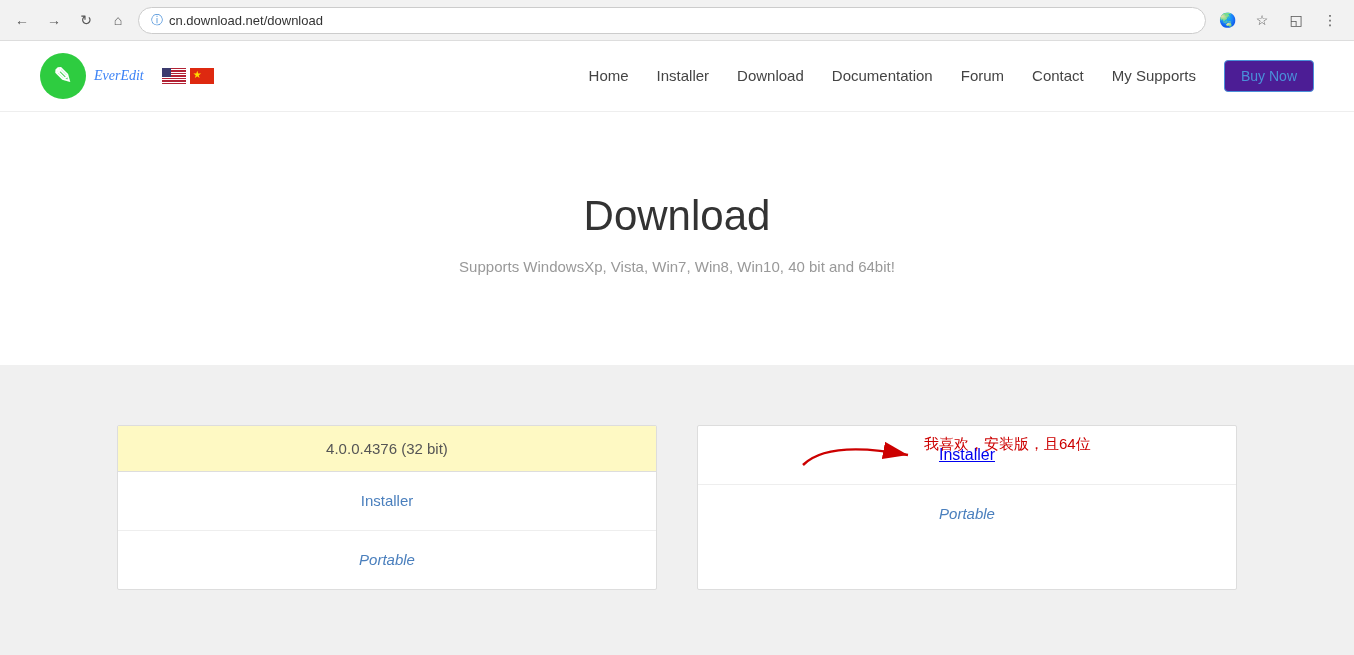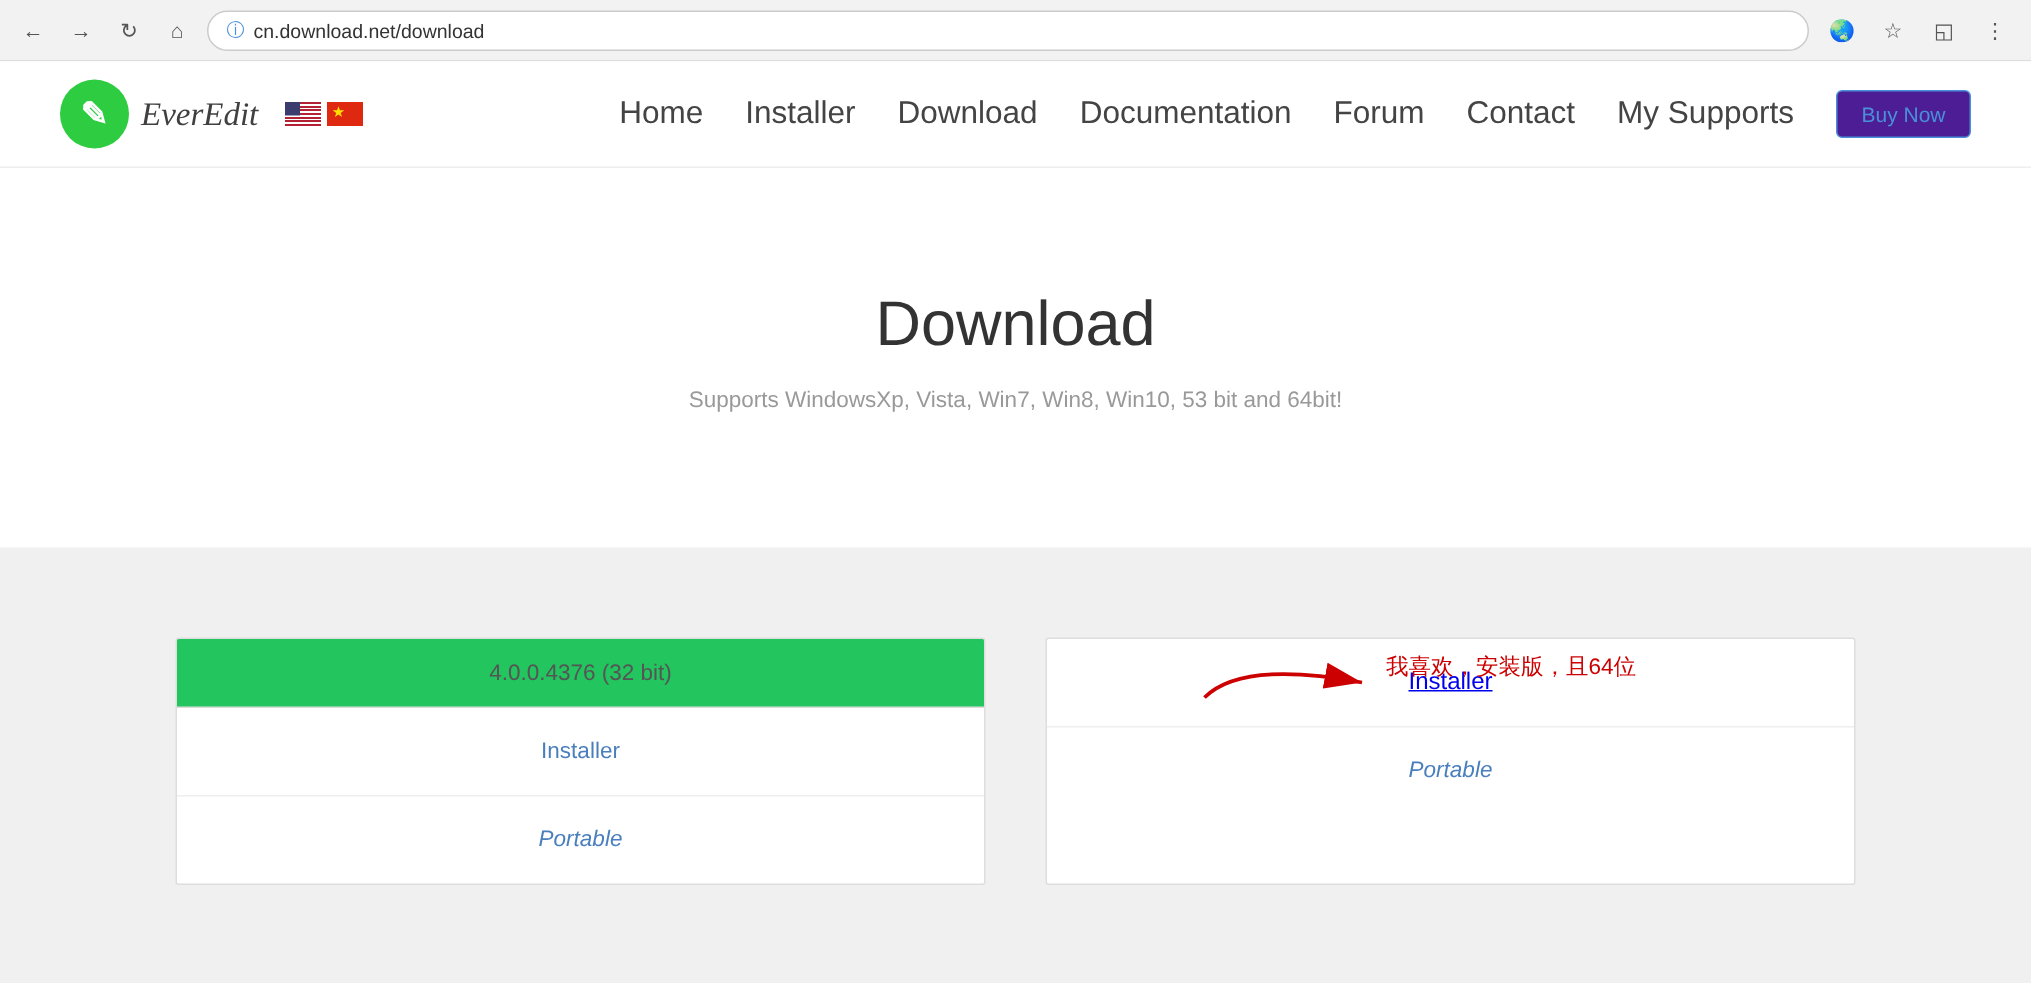--- a/index.html
+++ b/index.html
@@ -69,22 +69,22 @@
     }
     .logo-circle {
       width: 46px; height: 46px;
       background: #2ecc40;
       border-radius: 50%;
       display: flex; align-items: center; justify-content: center;
       font-size: 22px; color: #fff; font-weight: bold;
     }
     .logo-text {
       font-family: 'Georgia', serif;
-      font-size: 22px;
-      color: #404040;
+      font-size: 14px;
+      color: #3b82f6;
       font-style: italic;
     }
     .flag-icons { display: flex; gap: 4px; margin-left: 10px; }
     .flag { width: 24px; height: 16px; display: inline-block; }
     .flag-us {
       background: linear-gradient(
         to bottom,
         #B22234 0%, #B22234 7.69%,
         #fff 7.69%, #fff 15.38%,
         #B22234 15.38%, #B22234 23.08%,
@@ -119,21 +119,21 @@
       color: #ffde00;
       font-size: 10px;
     }
     .nav-links {
       display: flex; align-items: center; gap: 28px;
       list-style: none;
     }
     .nav-links a {
       text-decoration: none;
       color: #444;
-      font-size: 21px;
+      font-size: 15px;
     }
     .buy-now-btn {
       border: 1px solid #4a90d9;
       color: #4a90d9;
       background: #4c1d95;
       padding: 7px 16px;
       border-radius: 4px;
       font-size: 14px;
       cursor: pointer;
     }
@@ -167,21 +167,21 @@
     .download-card {
       background: #fff;
       border: 1px solid #ddd;
       border-radius: 2px;
       flex: 1;
       max-width: 540px;
       overflow: hidden;
     }
 
     .card-header {
-      background: #22c55e;
+      background: #fef9c3;
       border-bottom: 1px solid #ddd;
       padding: 14px 20px;
       text-align: center;
       font-size: 15px;
       color: #555;
     }
 
     .card-row {
       border-bottom: 1px solid #eee;
       padding: 20px;
@@ -258,21 +258,21 @@
       <li><a href="#">Documentation</a></li>
       <li><a href="#">Forum</a></li>
       <li><a href="#">Contact</a></li>
       <li><a href="#">My Supports</a></li>
       <li><button class="buy-now-btn">Buy Now</button></li>
     </ul>
   </nav>
 
   <section class="hero">
     <h1>Download</h1>
-    <p>Supports WindowsXp, Vista, Win7, Win8, Win10, 53 bit and 64bit!</p>
+    <p>Supports WindowsXp, Vista, Win7, Win8, Win10, 40 bit and 64bit!</p>
   </section>
 
   <div class="download-section">
 
     <div class="download-card">
       <div class="card-header">
         <span>4.0.0.4376 (32 bit)</span>
       </div>
       <div class="card-row">
         <a href="#">Installer</a>

